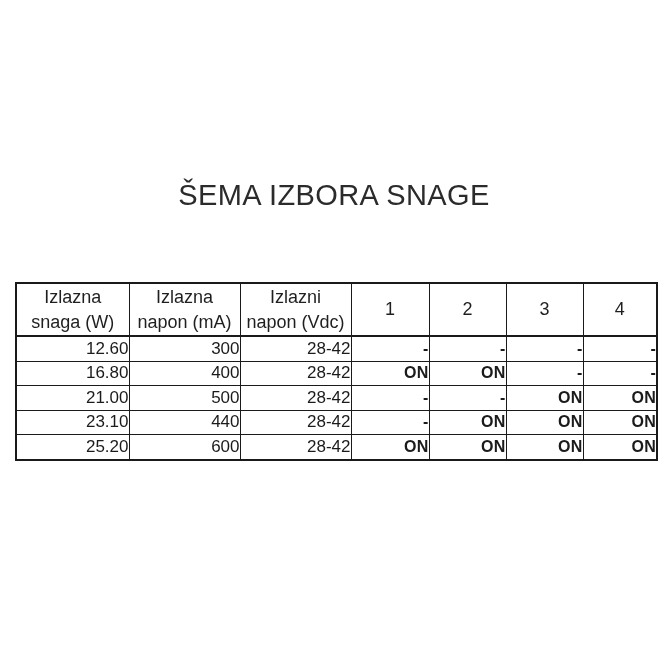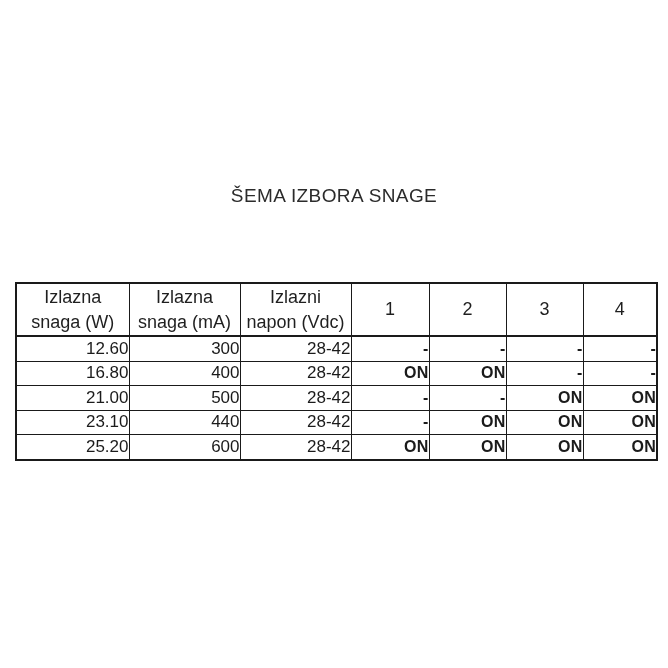--- a/index.html
+++ b/index.html
@@ -14,21 +14,21 @@
     color: #1f1f1f;
     position: relative;
     overflow: hidden;
   }
   .title-block {
     position: absolute;
     top: 176px;
     left: 0;
     width: 668px;
     text-align: center;
-    font-size: 19px;
+    font-size: 29px;
     line-height: 39px;
     font-weight: 500;
     letter-spacing: 0.4px;
     color: #2b2b2b;
   }
   .title-line {
     display: block;
     white-space: nowrap;
   }
   table.power-table {
@@ -90,21 +90,21 @@
     <col style="width:74px">
   </colgroup>
   <thead>
     <tr>
       <th>
         <span class="hdr-line">Izlazna</span>
         <span class="hdr-line">snaga (W)</span>
       </th>
       <th>
         <span class="hdr-line">Izlazna</span>
-        <span class="hdr-line">snaga (mA)</span>
+        <span class="hdr-line">napon (mA)</span>
       </th>
       <th>
         <span class="hdr-line">Izlazni</span>
         <span class="hdr-line">napon (Vdc)</span>
       </th>
       <th>1</th>
       <th>2</th>
       <th>3</th>
       <th>4</th>
     </tr>

